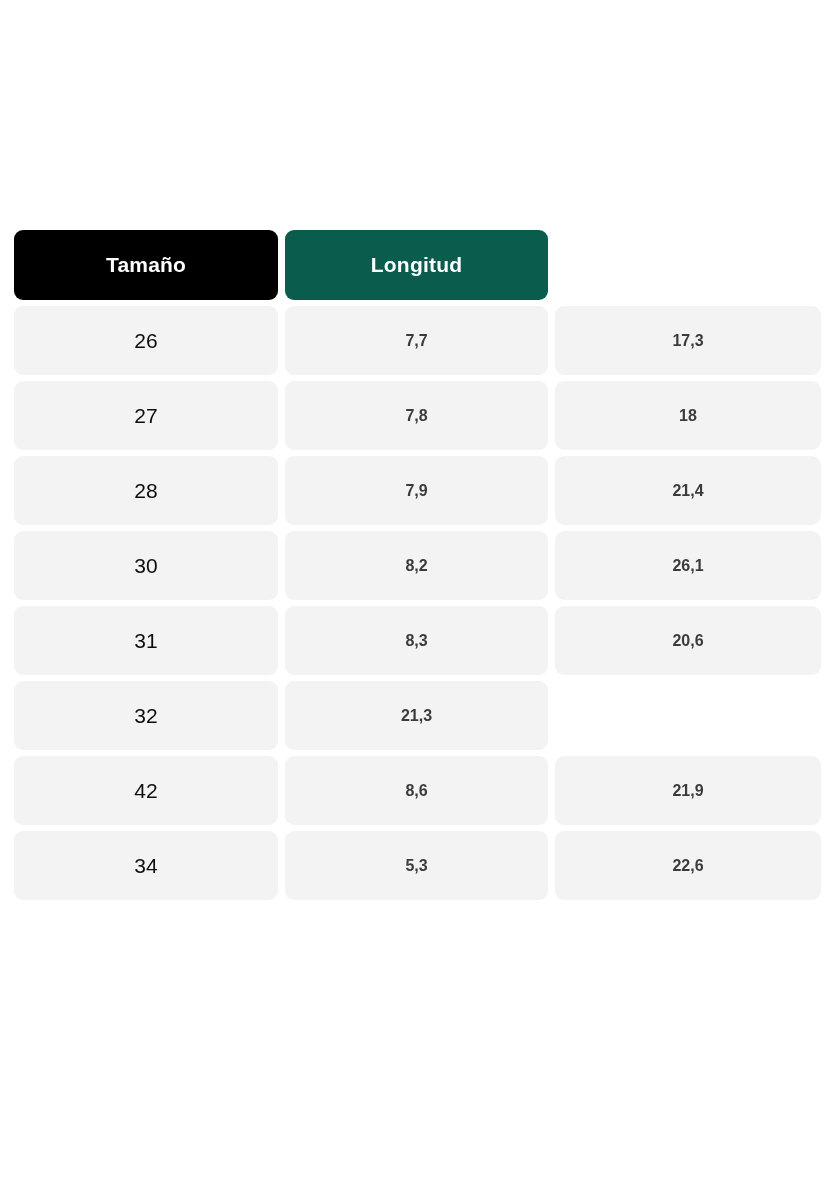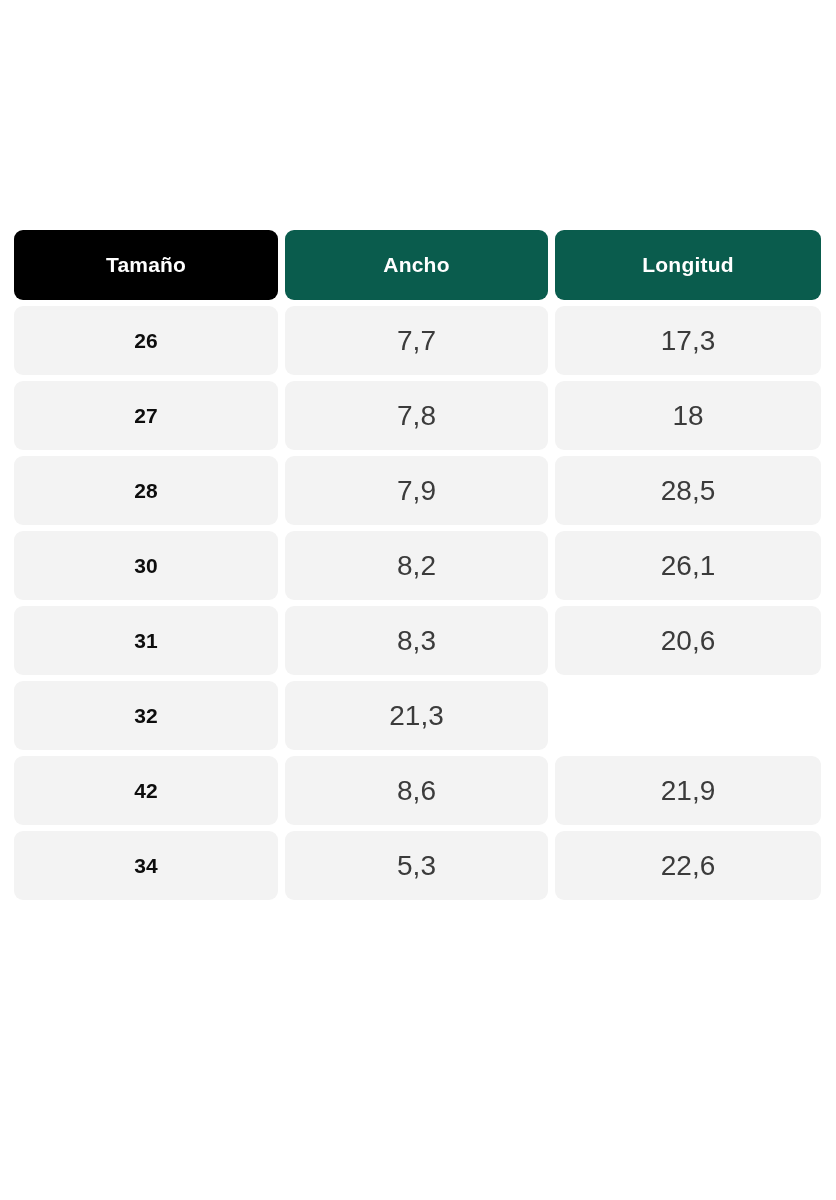--- a/index.html
+++ b/index.html
@@ -58,59 +58,58 @@
   }
 
   
   .body-row .cell {
     height: 69px;
     border-radius: 9px;
     background: #f3f3f3;
     display: flex;
     align-items: center;
     justify-content: center;
-    font-size: 28px;
+    font-size: 16px;
     color: #3b3b3b;
-    font-weight: normal;
+    font-weight: bold;
   }
   .body-row .cell.col-size {
     color: #0d0d0d;
-    font-weight: bold;
+    font-weight: normal;
     font-size: 21px;
   }
 </style>
 </head>
 <body>
 
 <div class="page">
 
   <div class="size-table">
 
     <div class="table-row header-row">
       <div class="cell col-size">Tamaño</div>
-      <div class="cell col-green">Ancho</div>
       <div class="cell col-green">Longitud</div>
     </div>
 
     <div class="table-row body-row">
       <div class="cell col-size">26</div>
       <div class="cell">7,7</div>
       <div class="cell">17,3</div>
     </div>
 
     <div class="table-row body-row">
       <div class="cell col-size">27</div>
       <div class="cell">7,8</div>
       <div class="cell">18</div>
     </div>
 
     <div class="table-row body-row">
       <div class="cell col-size">28</div>
       <div class="cell">7,9</div>
-      <div class="cell">28,5</div>
+      <div class="cell">21,4</div>
     </div>
 
 
     <div class="table-row body-row">
       <div class="cell col-size">30</div>
       <div class="cell">8,2</div>
       <div class="cell">26,1</div>
     </div>
 
     <div class="table-row body-row">

